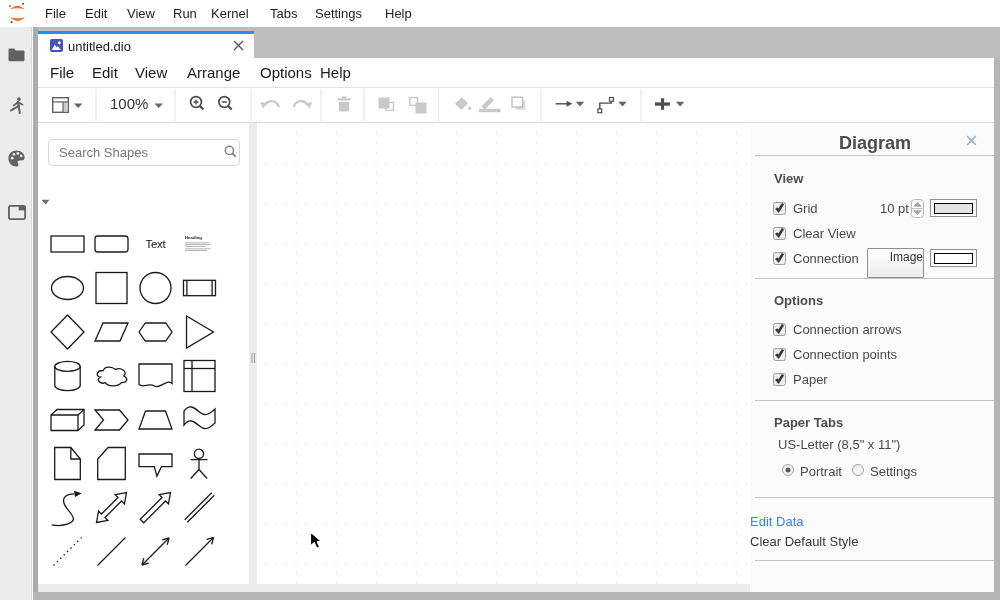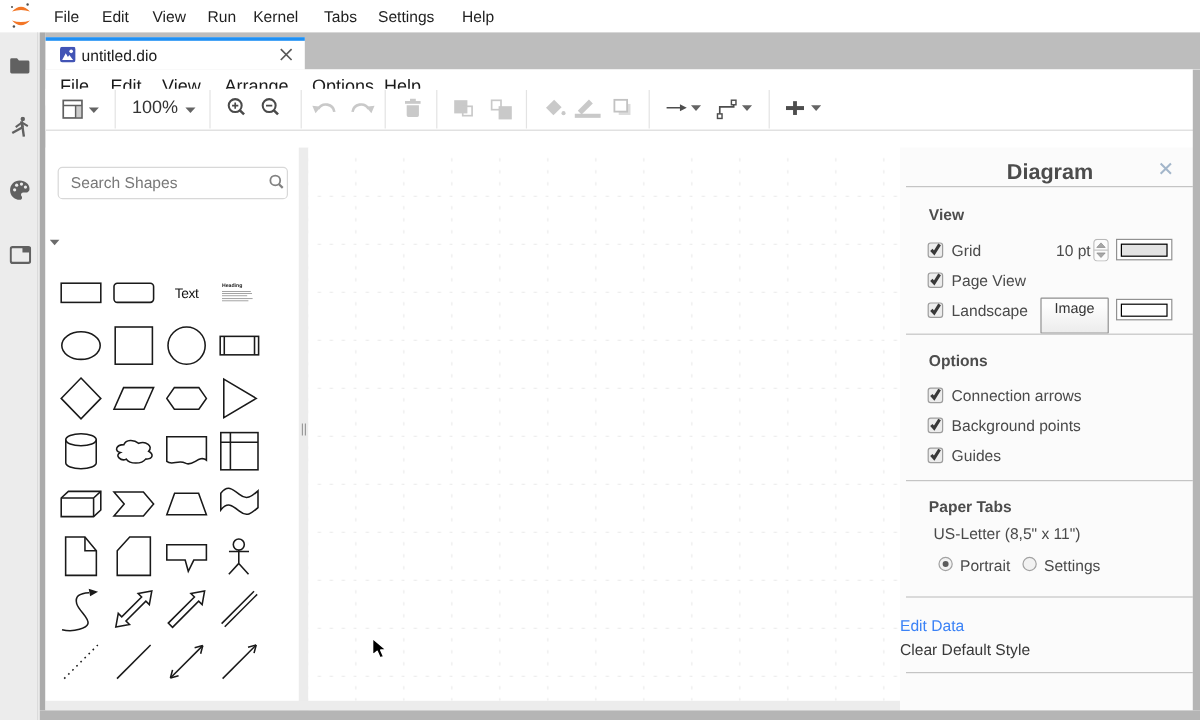--- a/index.html
+++ b/index.html
@@ -13,37 +13,37 @@
 #sidebar { left:0; top:27px; width:32px; height:573px; background:#ececec; border-right:1px solid #d6d6d6; }
 #darkstrip { left:33px; top:27px; width:5px; height:565px; background:#ababab; }
 
 #tabbar { left:38px; top:27px; width:962px; height:31px; background:#bdbdbd; }
 #tab1 { position:absolute; left:0; top:3.5px; width:216px; height:27.5px; background:#fff; border-top:3px solid #1e90f4; }
 #tab1 .lbl { position:absolute; left:30px; top:5px; font-size:13px; color:#1a1a1a; }
 
 #dio { left:38px; top:58px; width:962px; height:534px; background:#fff; }
 #diomenu { left:0; top:0; width:962px; height:30px; background:#fff; border-bottom:1px solid #e2e2e2; }
 #diomenu .mi { position:absolute; top:6px; font-size:15px; color:#1a1a1a; }
-#diotb { left:0; top:16px; width:962px; height:35px; background:#fff; border-bottom:1px solid #dadada; }
+#diotb { left:0; top:30px; width:962px; height:35px; background:#fff; border-bottom:1px solid #dadada; }
 
 #shapes { left:0; top:65px; width:210.5px; height:461px; background:#fff; }
 #searchbox { position:absolute; left:10px; top:16px; width:192px; height:27px; border:1px solid #d8d8d8; border-radius:4px; background:#fff;text-align:right; }
 #searchbox span { position:absolute; left:10px; top:5px; font-size:13px; color:#787878; }
 #genhdr { position:absolute; left:0px; top:64px; width:210.5px; height:27px; background:#ececec; }
 #genhdr span { position:absolute; left:17.5px; top:6px; font-size:14px; color:#1a1a1a; }
 
 #vdivider { left:210.5px; top:65px; width:8.5px; height:469px; background:#ececec; }
 #canvas { left:219px; top:65px; width:493px; height:461px; background:#ffffff; }
 
 #fmt { left:712px; top:65px; width:250px; height:469px; background:#fbfbfb; font-size:13px; color:#4a4a4a; }
 .fsep { position:absolute; left:5px; width:239px; height:1px; background:#c4c4c4; }
 .fhdr { position:absolute; font-weight:bold; color:#4d4d4d; }
 .swatch { width:47px; height:18px; border:1px solid #919191; background:#fff; }
 .swatch div { position:absolute; left:3px; top:2.5px; width:39px; height:11px; border:1.5px solid #000; }
-#imgbtn { width:57px; height:30px; border:1px solid #8f8f8f; border-radius:1px; background:linear-gradient(#fdfdfd 20%,#ececec); font-size:12px; color:#333; text-align:center; line-height:17px; }
+#imgbtn { width:57px; height:30px; border:1px solid #8f8f8f; border-radius:1px; background:linear-gradient(#fdfdfd 20%,#ececec); font-size:12px; color:#333; text-align:right; line-height:17px; }
 svg.cb { width:13px; height:14px; overflow:visible; }
 svg.rd { width:13px; height:13px; overflow:visible; }
 
 #bstrip1 { left:0px; top:526px; width:712px; height:8px; background:#ececec; }
 #bstrip2 { left:33px; top:592px; width:967px; height:8px; background:#b5b5b5; }
 #rstrip { left:994px; top:58px; width:6px; height:534px; background:#b5b5b5; }
 </style>
 </head>
 <body>
 <div class="abs" id="topbar">
@@ -348,47 +348,47 @@
       <polygon points="3,7.2 10,7.2 6.5,3.4" fill="#a8a8a8" stroke="#888" stroke-width="0.6"></polygon>
       <polygon points="3,11.8 10,11.8 6.5,15.6" fill="#a8a8a8" stroke="#888" stroke-width="0.6"></polygon>
     </svg>
     <div class="abs swatch" style="left:180px;top:76px">
         <div style="background:#e3e3e3"></div>
       </div>
     <svg class="abs cb" style="left:23px;top:103px" viewBox="0 0 13 14">
         <rect x="0.5" y="1.5" width="12" height="12" rx="2" fill="#ececec" stroke="#9d9d9d" stroke-width="1"></rect>
         <path d="M3.1,7.2 L5.5,9.8 L10,2.6" fill="none" stroke="#383838" stroke-width="2.6"></path>
       </svg>
-    <span class="abs" style="left:43px;top:102.5px">Page View</span>
+    <span class="abs" style="left:43px;top:102.5px">Clear View</span>
     <svg class="abs cb" style="left:23px;top:128px" viewBox="0 0 13 14">
         <rect x="0.5" y="1.5" width="12" height="12" rx="2" fill="#ececec" stroke="#9d9d9d" stroke-width="1"></rect>
         <path d="M3.1,7.2 L5.5,9.8 L10,2.6" fill="none" stroke="#383838" stroke-width="2.6"></path>
       </svg>
-    <span class="abs" style="left:43px;top:127.5px">Landscape</span>
+    <span class="abs" style="left:43px;top:127.5px">Connection</span>
     <div class="abs" id="imgbtn" style="left:117px;top:124.5px">Image</div>
     <div class="abs swatch" style="left:180px;top:126px">
         <div style="background:#fff"></div>
       </div>
     <div class="fsep" style="top:155px"></div>
     <span class="abs fhdr" style="left:24px;top:170px">Options</span>
     <svg class="abs cb" style="left:23px;top:199px" viewBox="0 0 13 14">
         <rect x="0.5" y="1.5" width="12" height="12" rx="2" fill="#ececec" stroke="#9d9d9d" stroke-width="1"></rect>
         <path d="M3.1,7.2 L5.5,9.8 L10,2.6" fill="none" stroke="#383838" stroke-width="2.6"></path>
       </svg>
     <span class="abs" style="left:43px;top:198.5px">Connection arrows</span>
     <svg class="abs cb" style="left:23px;top:224px" viewBox="0 0 13 14">
         <rect x="0.5" y="1.5" width="12" height="12" rx="2" fill="#ececec" stroke="#9d9d9d" stroke-width="1"></rect>
         <path d="M3.1,7.2 L5.5,9.8 L10,2.6" fill="none" stroke="#383838" stroke-width="2.6"></path>
       </svg>
-    <span class="abs" style="left:43px;top:223.5px">Background points</span>
+    <span class="abs" style="left:43px;top:223.5px">Connection points</span>
     <svg class="abs cb" style="left:23px;top:249px" viewBox="0 0 13 14">
         <rect x="0.5" y="1.5" width="12" height="12" rx="2" fill="#ececec" stroke="#9d9d9d" stroke-width="1"></rect>
         <path d="M3.1,7.2 L5.5,9.8 L10,2.6" fill="none" stroke="#383838" stroke-width="2.6"></path>
       </svg>
-    <span class="abs" style="left:43px;top:248.5px">Guides</span>
+    <span class="abs" style="left:43px;top:248.5px">Paper</span>
     <div class="fsep" style="top:277px"></div>
     <span class="abs fhdr" style="left:24px;top:292px">Paper Tabs</span>
     <span class="abs" style="left:28px;top:314px">US-Letter (8,5" x 11")</span>
     <svg class="abs rd" style="left:32px;top:341px" viewBox="0 0 13 13">
         <circle cx="6" cy="6" r="5.5" fill="#f2f2f2" stroke="#a2a2a2" stroke-width="1"></circle>
         <circle cx="6" cy="6" r="2.5" fill="#5a5a5a"></circle>
       </svg>
     <span class="abs" style="left:50px;top:340.5px">Portrait</span>
     <svg class="abs rd" style="left:102px;top:341px" viewBox="0 0 13 13">
         <circle cx="6" cy="6" r="5.5" fill="#f2f2f2" stroke="#a2a2a2" stroke-width="1"></circle>

